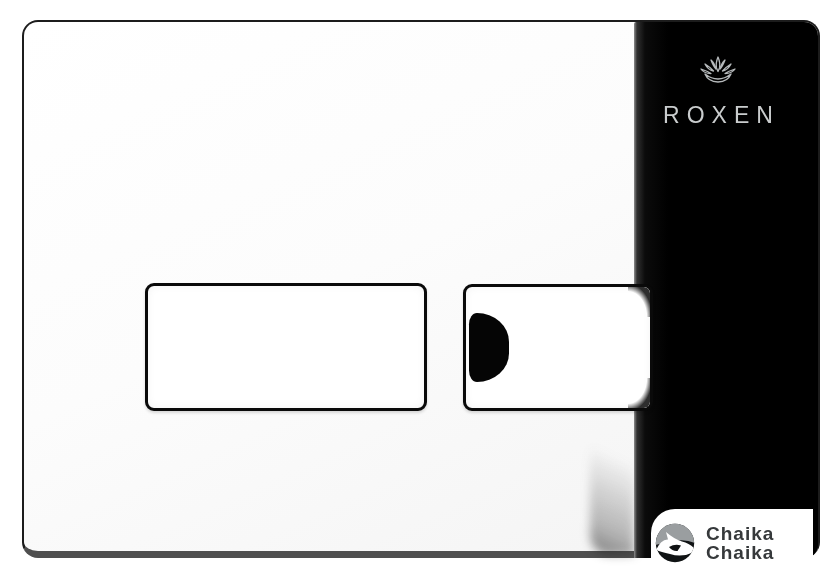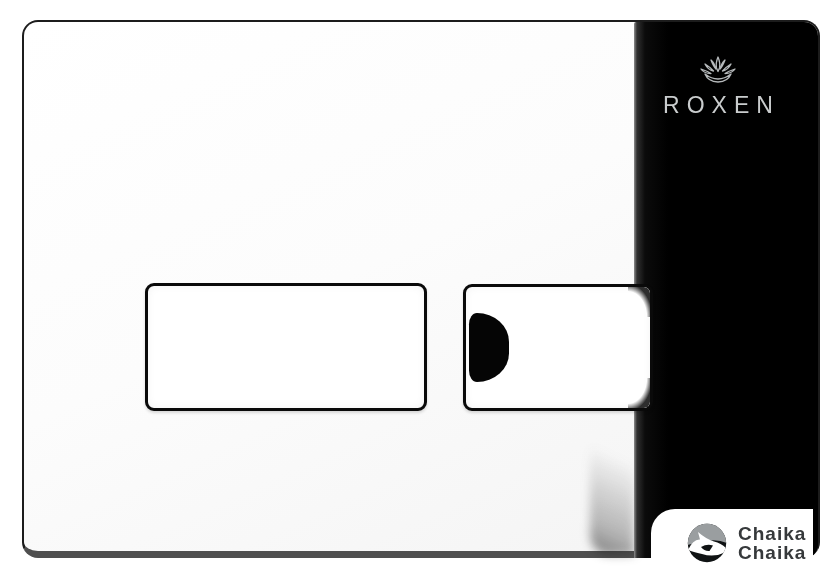--- a/index.html
+++ b/index.html
@@ -45,21 +45,21 @@
 
   
   .brand {
     position:absolute;
     top:32px; left:0; right:16px;
     text-align:center;
     color:#c9cccd;
   }
   .brand svg { display:inline-block; }
   .brand-name {
-    margin-top:0;
+    margin-top:10px;
     font-size:23px;
     font-weight:500;
     letter-spacing:7px;
     padding-left:7px; 
     color:#c9cccd;
   }
 
   
   .btn {
     position:absolute;
@@ -95,21 +95,21 @@
 
   
   .badge {
     position:absolute;
     left:651px; top:509px;
     width:162px; height:67px;
     background:#ffffff;
     border-radius:24px 0 0 0;
     display:flex;
     align-items:center;
-    padding-left:36px;
+    padding-left:4px;
     gap:11px;
   }
   .badge-text {
     font-size:19px;
     font-weight:bold;
     line-height:19px;
     letter-spacing:1px;
     color:#36393b;
   }
 </style>

